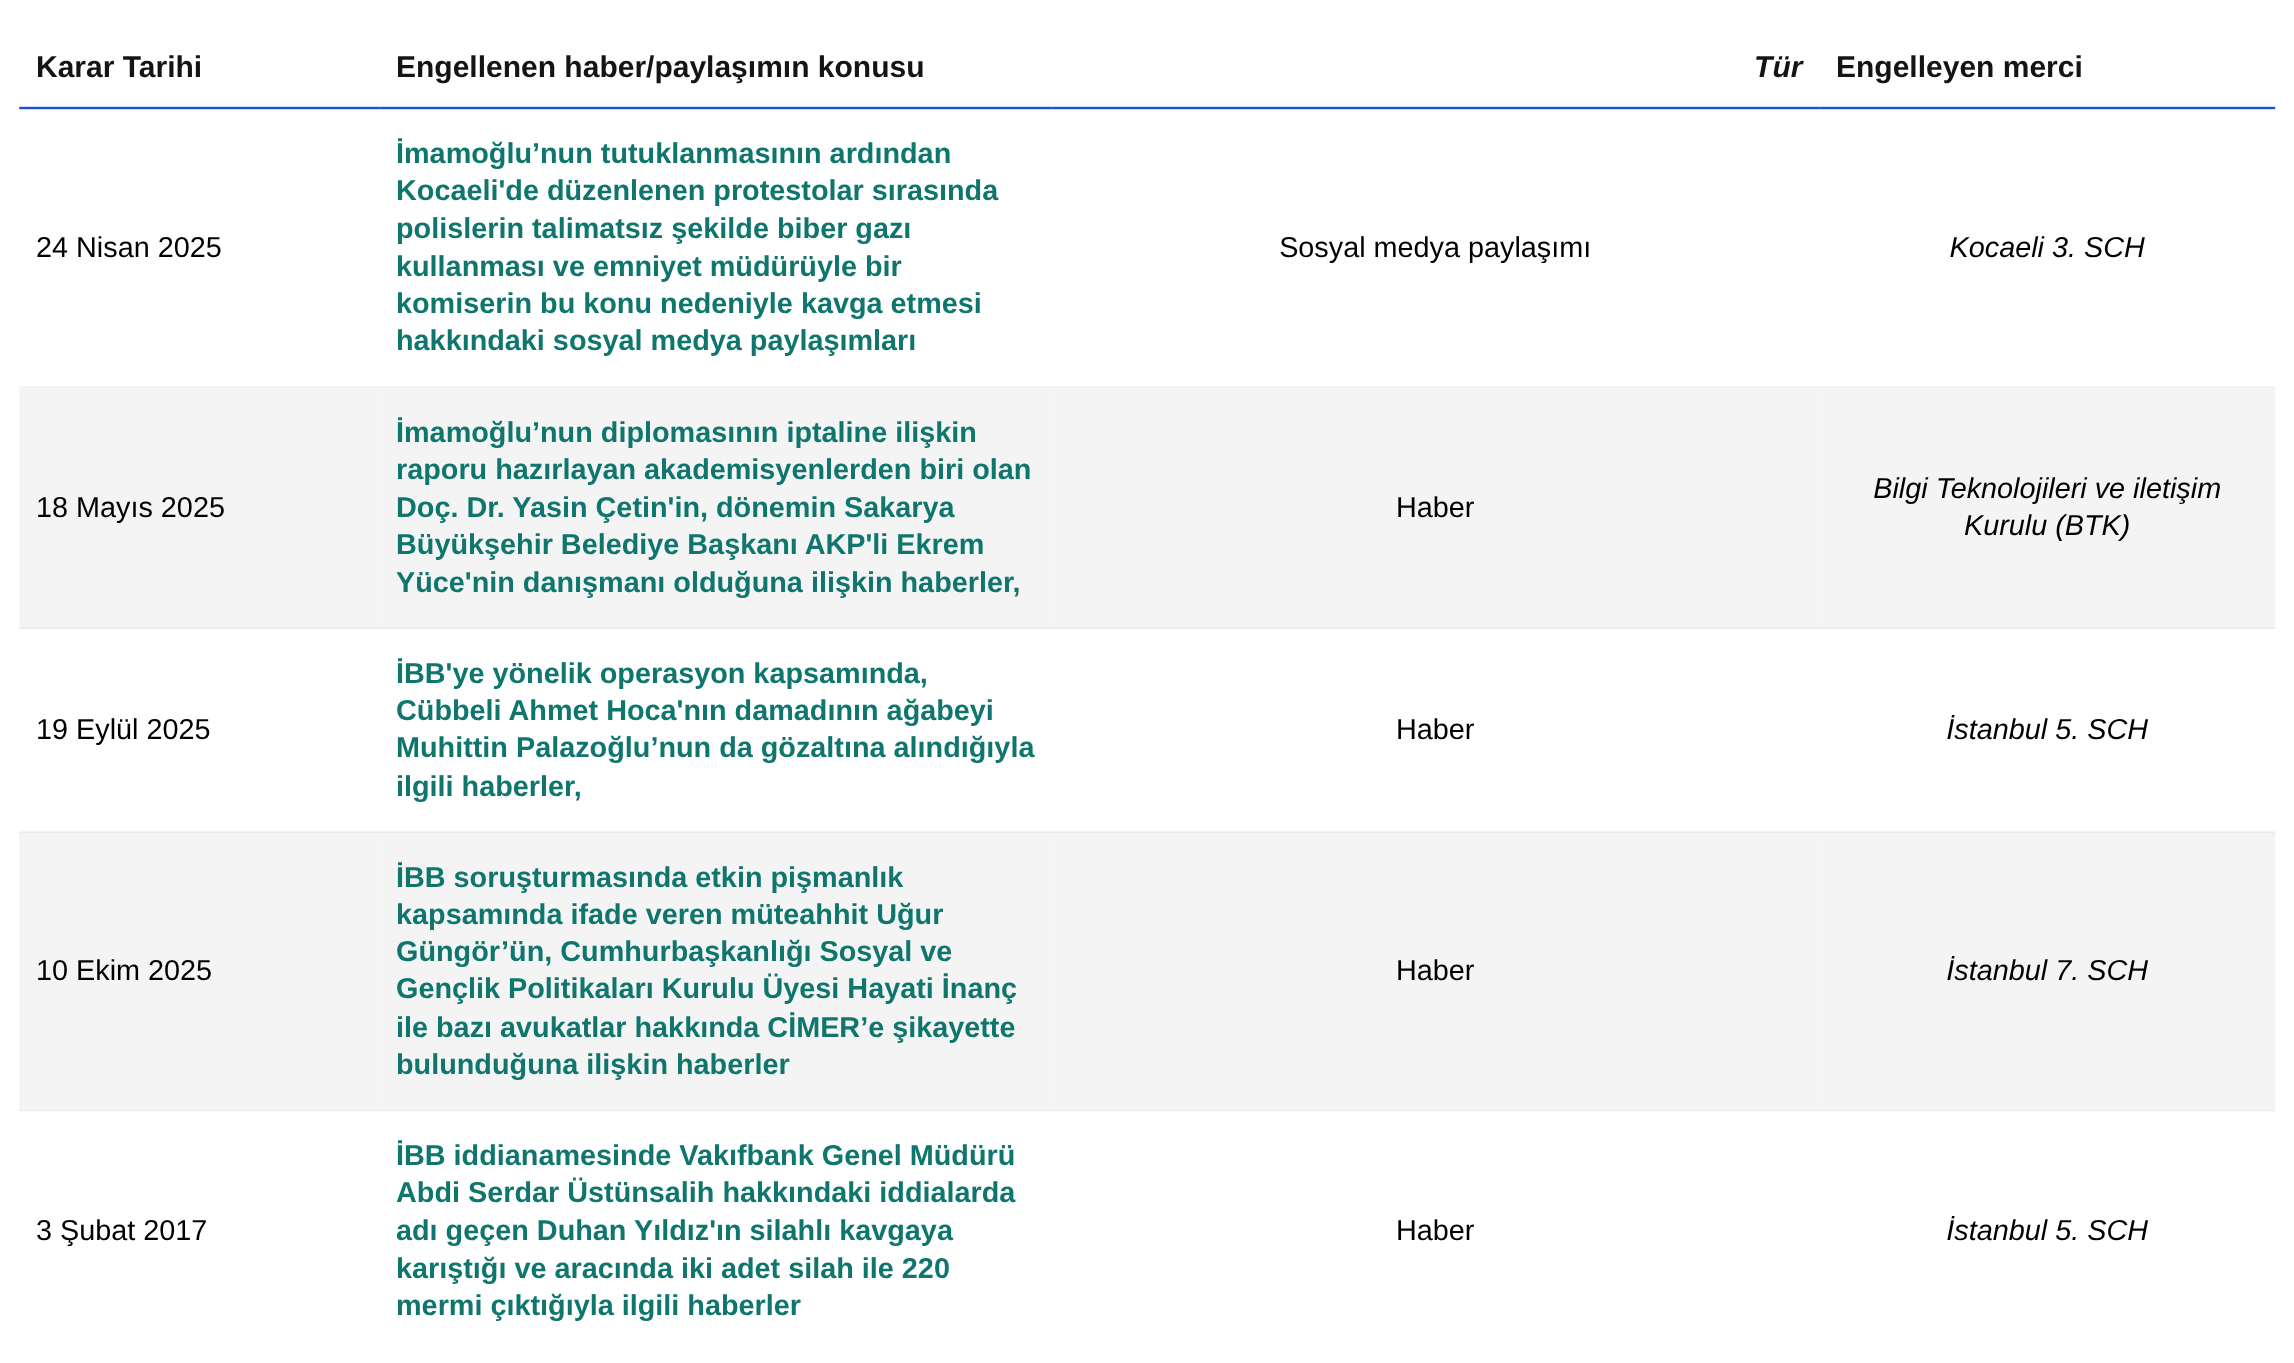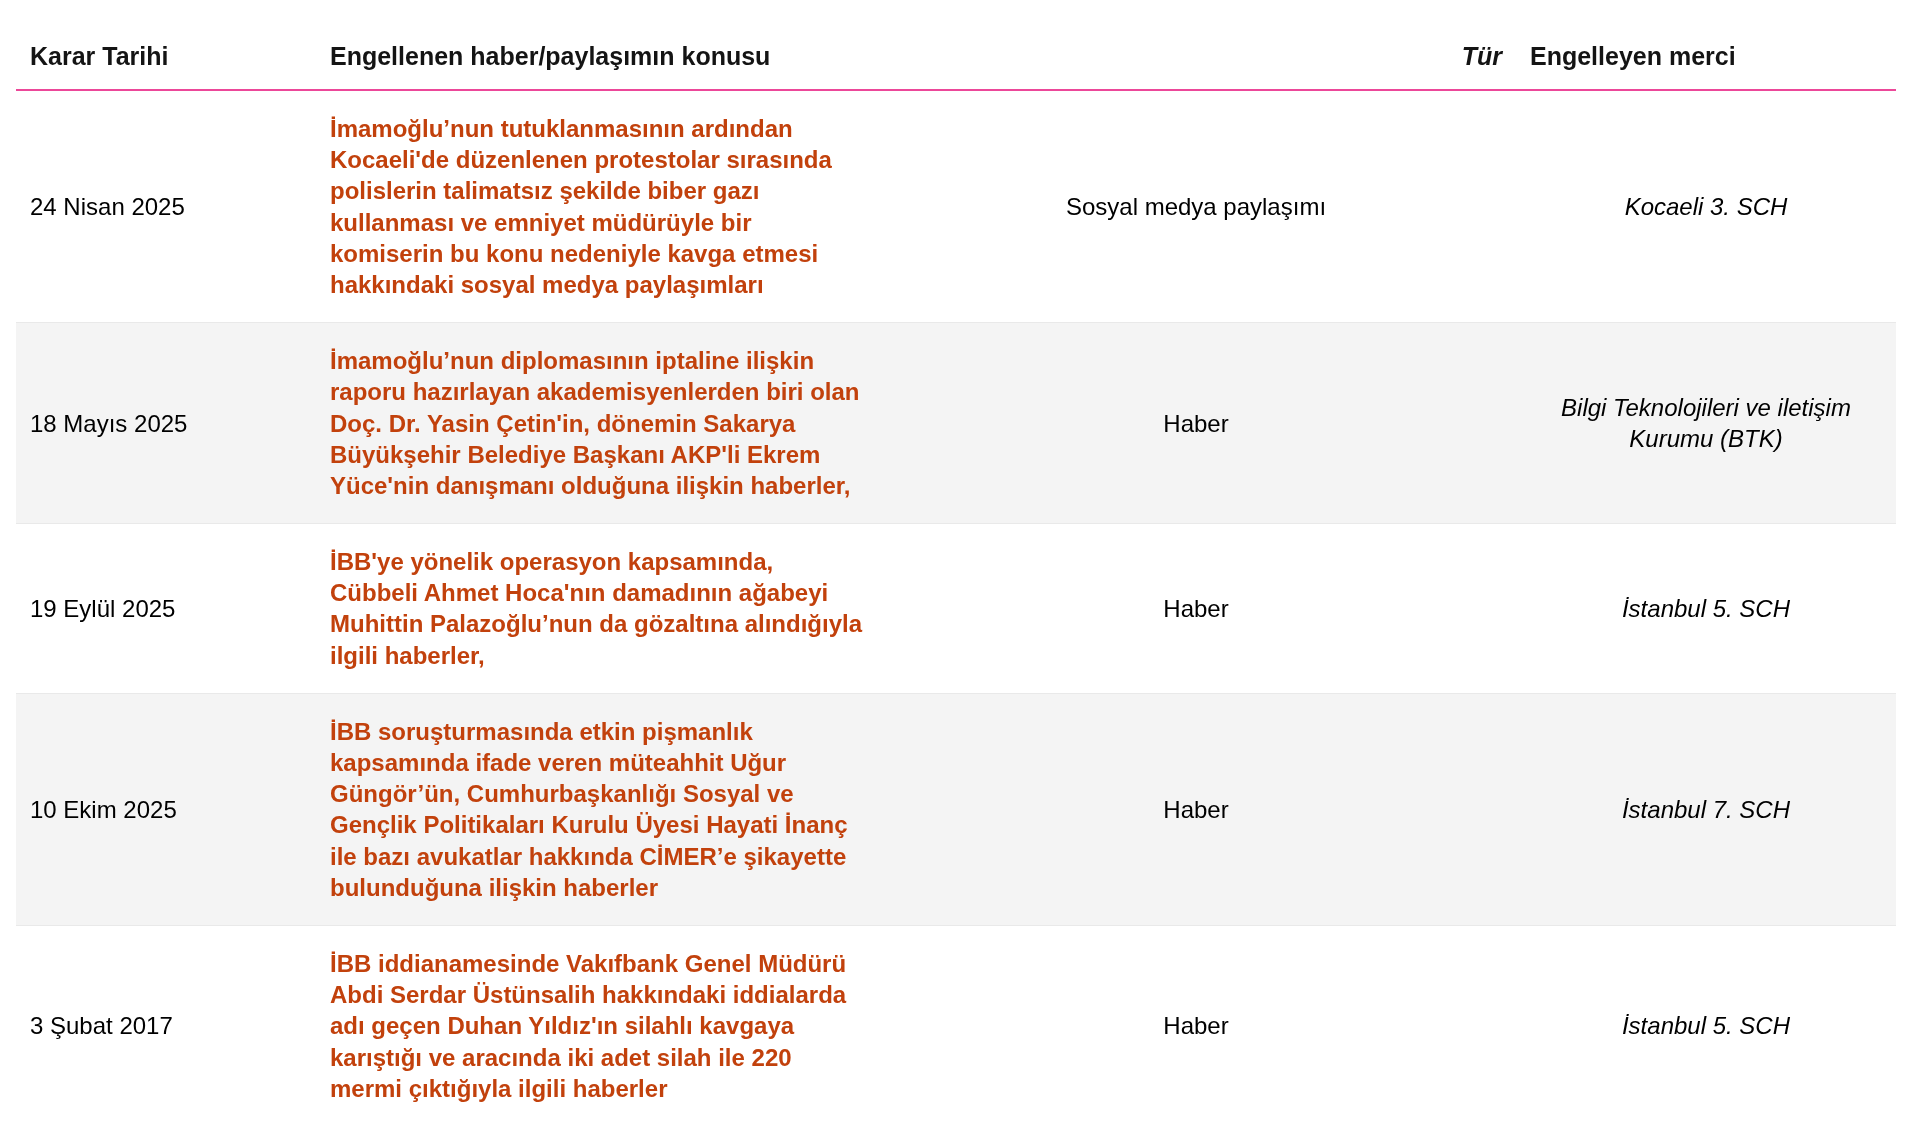--- a/index.html
+++ b/index.html
@@ -17,21 +17,21 @@
   }
   .page {
     padding: 14px 16px 0 16px;
   }
   table.dw-table {
     width: 1880px;
     border-collapse: collapse;
     table-layout: fixed;
   }
   thead tr {
-    border-bottom: 2px solid #ec4899;
+    border-bottom: 2px solid #1d4ed8;
   }
   th {
     font-size: 25px;
     font-weight: bold;
     color: #141414;
     padding: 28px 14px 18px 14px;
     vertical-align: bottom;
   }
   th.c-date { text-align: left; }
   th.c-subject { text-align: left; }
@@ -52,21 +52,21 @@
     padding: 22px 14px;
     vertical-align: middle;
     color: #000000;
   }
   td.c-date {
     text-align: left;
     padding-left: 14px;
   }
   td.c-subject {
     font-weight: bold;
-    color: #c2410c;
+    color: #0f766e;
     text-align: left;
   }
   td.c-type { text-align: center; }
   td.c-authority { text-align: center; font-style: italic; }
 </style>
 </head>
 <body>
 
 <div class="page">
   <table class="dw-table">
@@ -88,21 +88,21 @@
       <tr>
         <td class="c-date">24 Nisan 2025</td>
         <td class="c-subject">İmamoğlu’nun tutuklanmasının ardından Kocaeli'de düzenlenen protestolar sırasında polislerin talimatsız şekilde biber gazı kullanması ve emniyet müdürüyle bir komiserin bu konu nedeniyle kavga etmesi hakkındaki sosyal medya paylaşımları</td>
         <td class="c-type">Sosyal medya paylaşımı</td>
         <td class="c-authority">Kocaeli 3. SCH</td>
       </tr>
       <tr>
         <td class="c-date">18 Mayıs 2025</td>
         <td class="c-subject">İmamoğlu’nun diplomasının iptaline ilişkin raporu hazırlayan akademisyenlerden biri olan Doç. Dr. Yasin Çetin'in, dönemin Sakarya Büyükşehir Belediye Başkanı AKP'li Ekrem Yüce'nin danışmanı olduğuna ilişkin haberler,</td>
         <td class="c-type">Haber</td>
-        <td class="c-authority">Bilgi Teknolojileri ve iletişim Kurumu (BTK)</td>
+        <td class="c-authority">Bilgi Teknolojileri ve iletişim Kurulu (BTK)</td>
       </tr>
       <tr>
         <td class="c-date">19 Eylül 2025</td>
         <td class="c-subject">İBB'ye yönelik operasyon kapsamında, Cübbeli Ahmet Hoca'nın damadının ağabeyi Muhittin Palazoğlu’nun da gözaltına alındığıyla ilgili haberler,</td>
         <td class="c-type">Haber</td>
         <td class="c-authority">İstanbul 5. SCH</td>
       </tr>
       <tr>
         <td class="c-date">10 Ekim 2025</td>
         <td class="c-subject">İBB soruşturmasında etkin pişmanlık kapsamında ifade veren müteahhit Uğur Güngör’ün, Cumhurbaşkanlığı Sosyal ve Gençlik Politikaları Kurulu Üyesi Hayati İnanç ile bazı avukatlar hakkında CİMER’e şikayette bulunduğuna ilişkin haberler</td>

